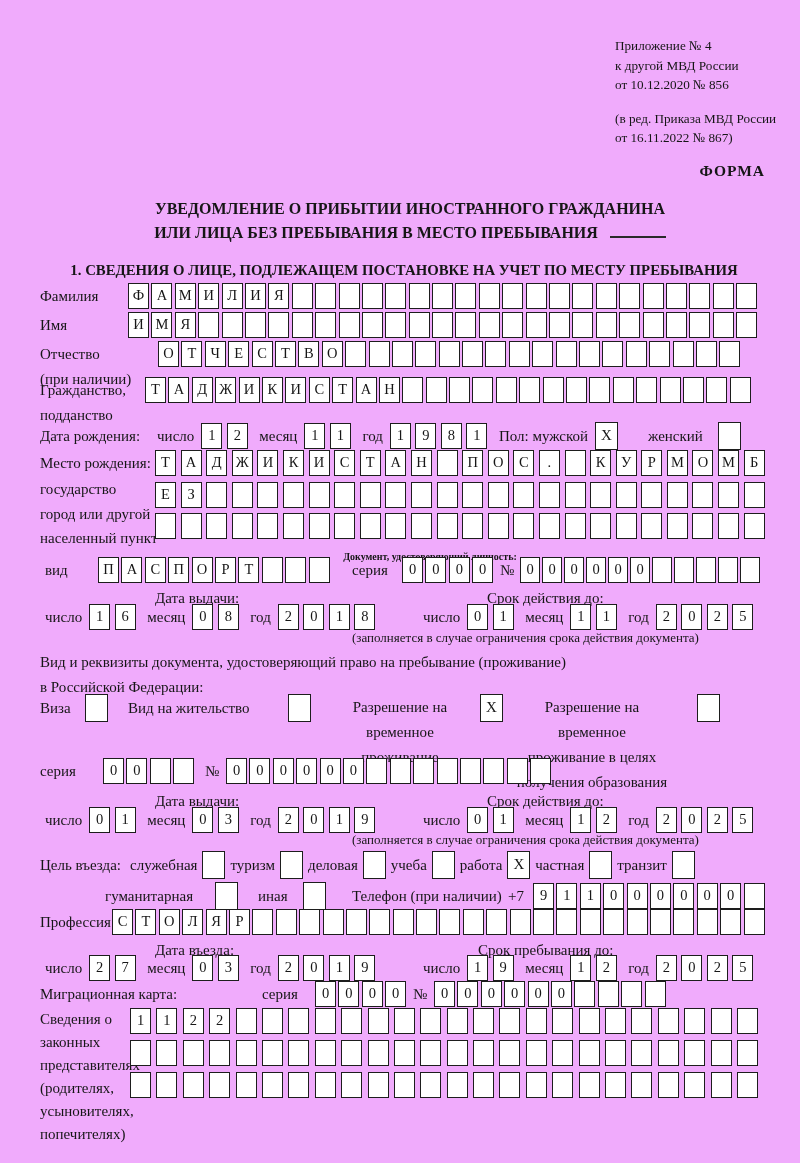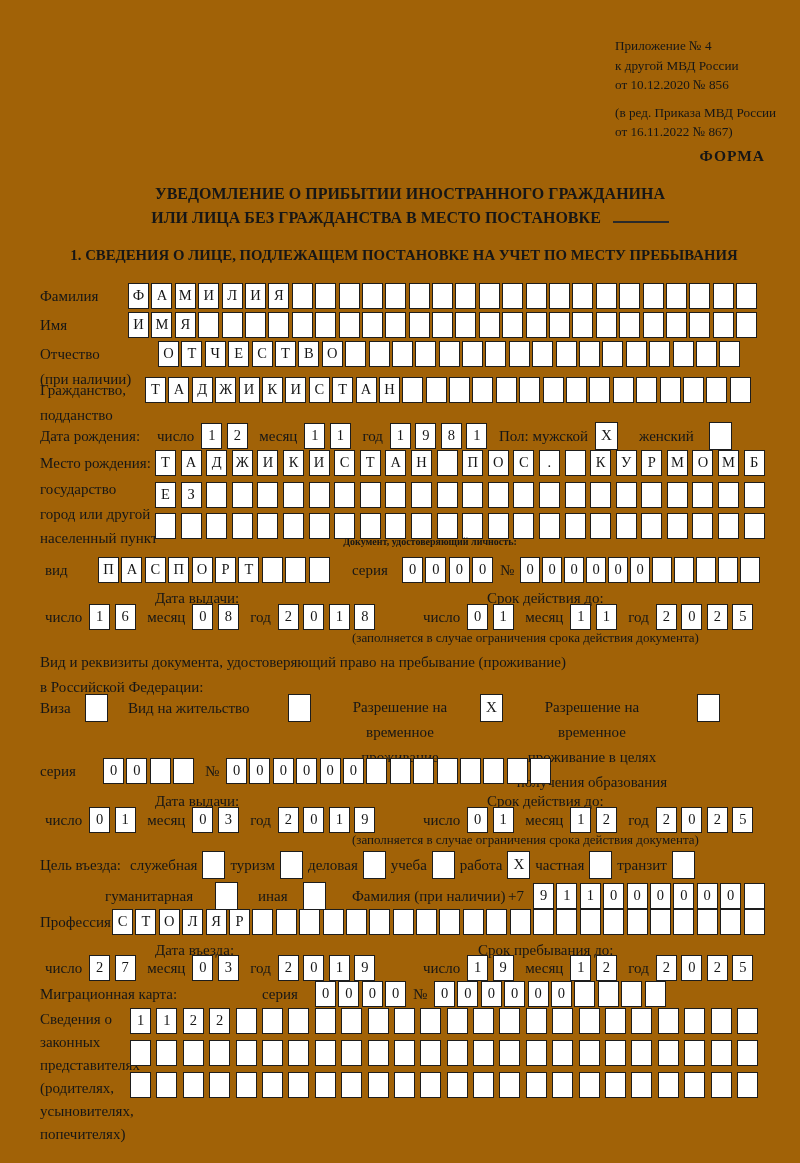--- a/index.html
+++ b/index.html
@@ -1,63 +1,63 @@
 <!DOCTYPE html>
 <html><head>
 <meta charset="utf-8">
 <style>
   * { margin:0; padding:0; box-sizing:border-box; }
   html,body { background:#ffffff; }
   .page {
-    position:relative; width:800px; height:1163px; background:#a16207;
+    position:relative; width:800px; height:1163px; background:#f0abfc;
     font-family:"Liberation Serif","DejaVu Serif",serif; color:#161616; overflow:hidden;
   }
   .abs { position:absolute; }
   .lbl { font-size:15px; line-height:26px; white-space:nowrap; }
   .small { font-size:13px; line-height:18px; }
-  .bold { font-weight:bold; }
+  .bold { font-weight:bold;margin-top:15px; }
   .center { text-align:center; }
   .cells { display:flex; white-space:nowrap; }
   .cell {
     flex:0 0 auto; width:21px; height:26px; border:1.6px solid #1d1d1d; margin-right:2.4px;
     text-align:center; font-size:14.5px; line-height:22px; background:#fff;
   }
   .wide  .cell { margin-right:4.6px; }
   .wide2 .cell { margin-right:5.4px; }
   .tight .cell { width:20px; margin-right:2px; }
   .dcells .cell { margin-right:4.5px; }
   .checkbox {
     display:inline-block; width:23px; height:28px; border:1.6px solid #1d1d1d;
     text-align:center; font-size:15px; line-height:25px; vertical-align:middle; background:#fff;
   }
   .dg { display:flex; align-items:center; gap:7px; }
   .row { display:flex; align-items:center; gap:8px; }
   .opt { font-size:15px; line-height:25px; text-align:center; }
   .title-underline { display:inline-block; width:56px; height:3px; border-bottom:2.4px solid #2a2a2a; margin-left:12px; }
   .hdr-ref div { font-size:13.2px; line-height:19.5px; }
-  .hdr-ref .gap { margin-top:8px; }
+  .hdr-ref .gap { margin-top:14px; }
 </style>
 </head>
 <body>
 
 <div class="page">
 
   <div class="abs hdr-ref" style="left:615px; top:36px; width:180px;">
     <div>Приложение № 4</div>
     <div>к другой МВД России</div>
     <div>от 10.12.2020 № 856</div>
     <div class="gap">(в ред. Приказа МВД России</div>
     <div>от 16.11.2022 № 867)</div>
   </div>
 
   <div class="abs bold" style="left:595px; top:147px; width:170px; text-align:right; font-size:15.5px; letter-spacing:1px;">ФОРМА</div>
 
   <div class="abs bold center" style="left:40px; top:182px; width:740px; font-size:16px; line-height:23.5px;">
     <div>УВЕДОМЛЕНИЕ О ПРИБЫТИИ ИНОСТРАННОГО ГРАЖДАНИНА</div>
-    <div><span>ИЛИ ЛИЦА БЕЗ ГРАЖДАНСТВА В МЕСТО ПОСТАНОВКЕ</span><span class="title-underline"></span></div>
+    <div><span>ИЛИ ЛИЦА БЕЗ ПРЕБЫВАНИЯ В МЕСТО ПРЕБЫВАНИЯ</span><span class="title-underline"></span></div>
   </div>
 
   <div class="abs bold center" style="left:30px; top:247px; width:748px; font-size:14.8px;">1. СВЕДЕНИЯ О ЛИЦЕ, ПОДЛЕЖАЩЕМ ПОСТАНОВКЕ НА УЧЕТ ПО МЕСТУ ПРЕБЫВАНИЯ</div>
 
   <span class="abs lbl" style="left:40px; top:283px;text-align:center;">Фамилия</span>
   <div class="abs cells" style="left:128px; top:283px;">
       <span class="cell">Ф</span>
       <span class="cell">А</span>
       <span class="cell">М</span>
       <span class="cell">И</span>
@@ -192,21 +192,21 @@
       </span>
     <span class="lbl">год</span>
     <span class="cells dcells">
         <span class="cell">1</span>
         <span class="cell">9</span>
         <span class="cell">8</span>
         <span class="cell">1</span>
       </span>
     <span class="lbl">Пол: мужской</span>
     <span class="checkbox">X</span>
-    <span class="lbl" style="margin-left:14px;">женский</span>
+    <span class="lbl" style="margin-left:23px;">женский</span>
     <span class="checkbox" style="margin-left:8px;">&nbsp;</span>
   </div>
 
   <span class="abs lbl" style="left:40px; top:450px;">Место рождения:</span>
   <span class="abs lbl" style="left:40px; top:476px;">государство</span>
   <span class="abs lbl" style="left:40px; top:501px;">город или другой</span>
   <span class="abs lbl" style="left:40px; top:525px;">населенный пункт</span>
   <div class="abs cells wide" style="left:155px; top:450px;">
       <span class="cell">Т</span>
       <span class="cell">А</span>
@@ -467,21 +467,21 @@
     <span class="lbl">частная</span>
     <span class="checkbox">&nbsp;</span>
     <span class="lbl">транзит</span>
     <span class="checkbox">&nbsp;</span>
   </div>
 
   <span class="abs lbl" style="left:105px; top:883px;">гуманитарная</span>
   <span class="abs checkbox" style="left:215px; top:882px;">&nbsp;</span>
   <span class="abs lbl" style="left:258px; top:883px;">иная</span>
   <span class="abs checkbox" style="left:303px; top:882px;">&nbsp;</span>
-  <span class="abs lbl" style="left:352px; top:883px;">Фамилия (при наличии)</span>
+  <span class="abs lbl" style="left:352px; top:883px;">Телефон (при наличии)</span>
   <span class="abs lbl" style="left:508px; top:883px;">+7</span>
   <div class="abs cells" style="left:533px; top:883px;">
       <span class="cell">9</span>
       <span class="cell">1</span>
       <span class="cell">1</span>
       <span class="cell">0</span>
       <span class="cell">0</span>
       <span class="cell">0</span>
       <span class="cell">0</span>
       <span class="cell">0</span>

